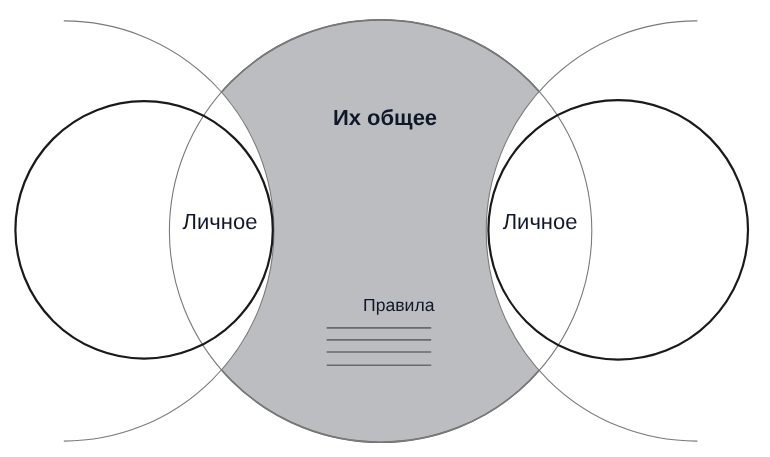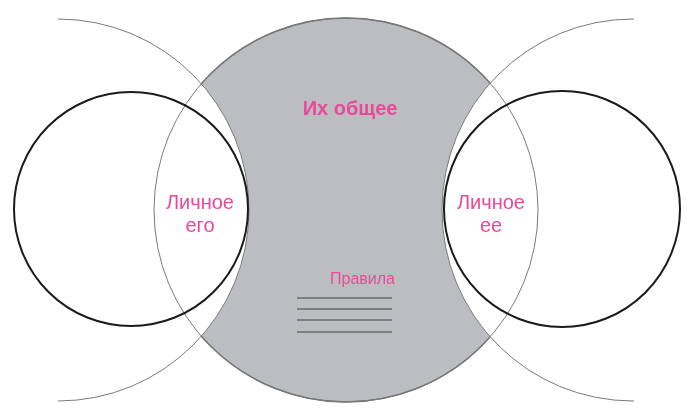--- a/index.html
+++ b/index.html
@@ -1,18 +1,18 @@
 <!DOCTYPE html>
 <html><head>
 <meta charset="utf-8">
 <style>
   html, body { margin:0; padding:0; background:#ffffff; }
   body { width:700px; height:415px; overflow:hidden; position:relative; font-family:"Liberation Sans", sans-serif; }
   svg { position:absolute; left:0; top:0; }
-  .label { position:absolute; text-align:center; color:#ec4899; line-height:1.15; }
+  .label { position:absolute; text-align:center; color:#0f172a; line-height:1.15; }
   .title { font-weight:bold; font-size:20px; }
   .personal { font-size:20px; }
   .rules { font-size:16px; }
 </style>
 </head>
 <body>
 
 <svg width="700" height="415" viewBox="0 0 700 415">
   <defs>
     <clipPath id="clipview">
@@ -47,21 +47,19 @@
     <line x1="297" y1="309" x2="392" y2="309"></line>
     <line x1="297" y1="320" x2="392" y2="320"></line>
     <line x1="297" y1="332" x2="392" y2="332"></line>
   </g>
 </svg>
 
 <div class="label title" style="left:270px; top:97px; width:160px;">Их общее</div>
 
 <div class="label personal" style="left:150px; top:191px; width:100px;">
   <div>Личное</div>
-  <div>его</div>
 </div>
 
 <div class="label personal" style="left:441px; top:191px; width:100px;">
   <div>Личное</div>
-  <div>ее</div>
 </div>
 
 <div class="label rules" style="left:295px; top:270px; width:100px;text-align:right;">Правила</div>
 
 </body></html>

